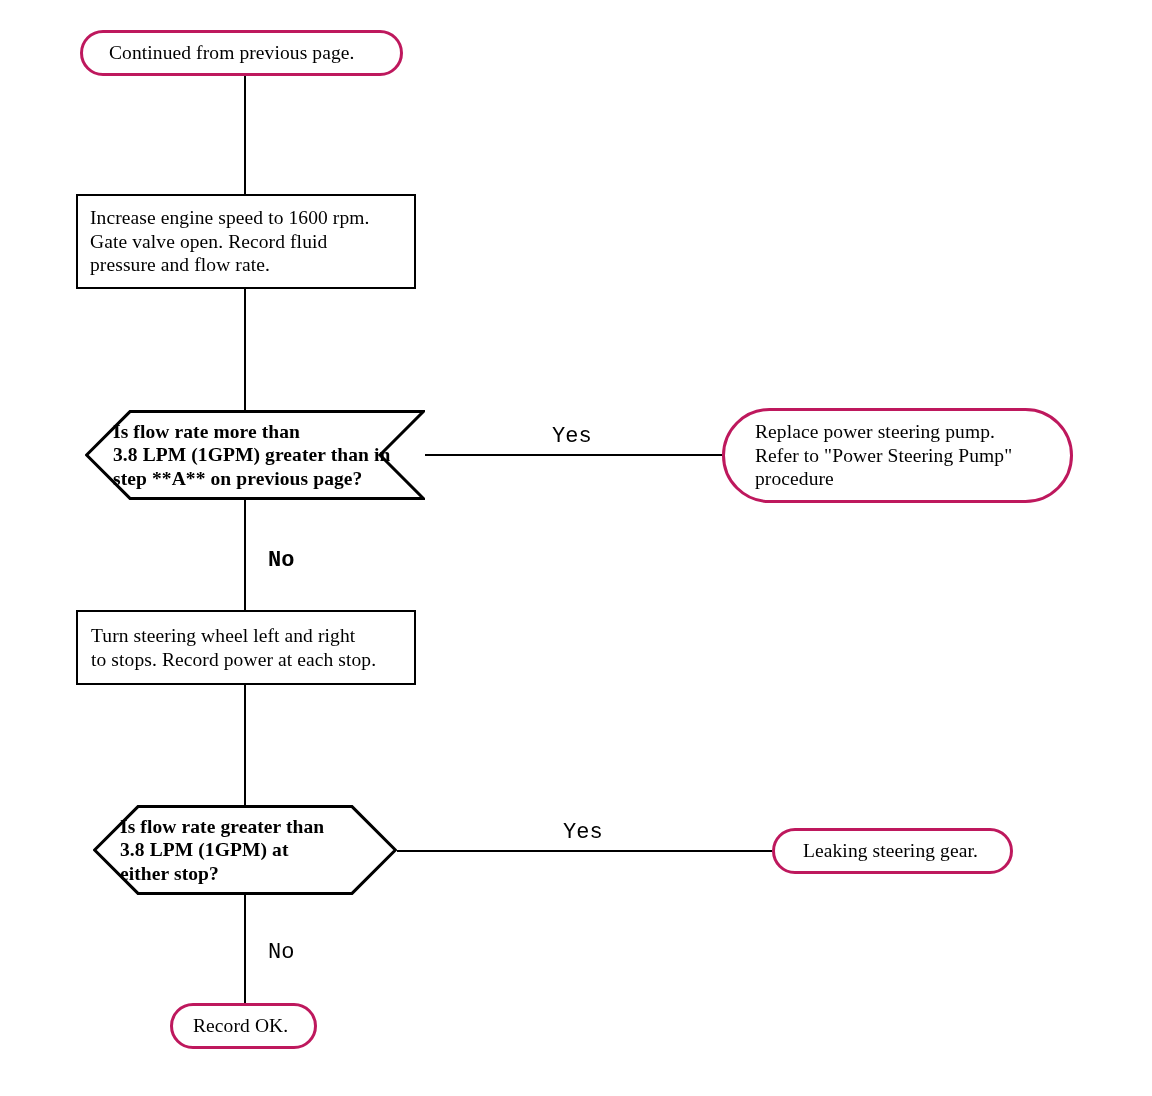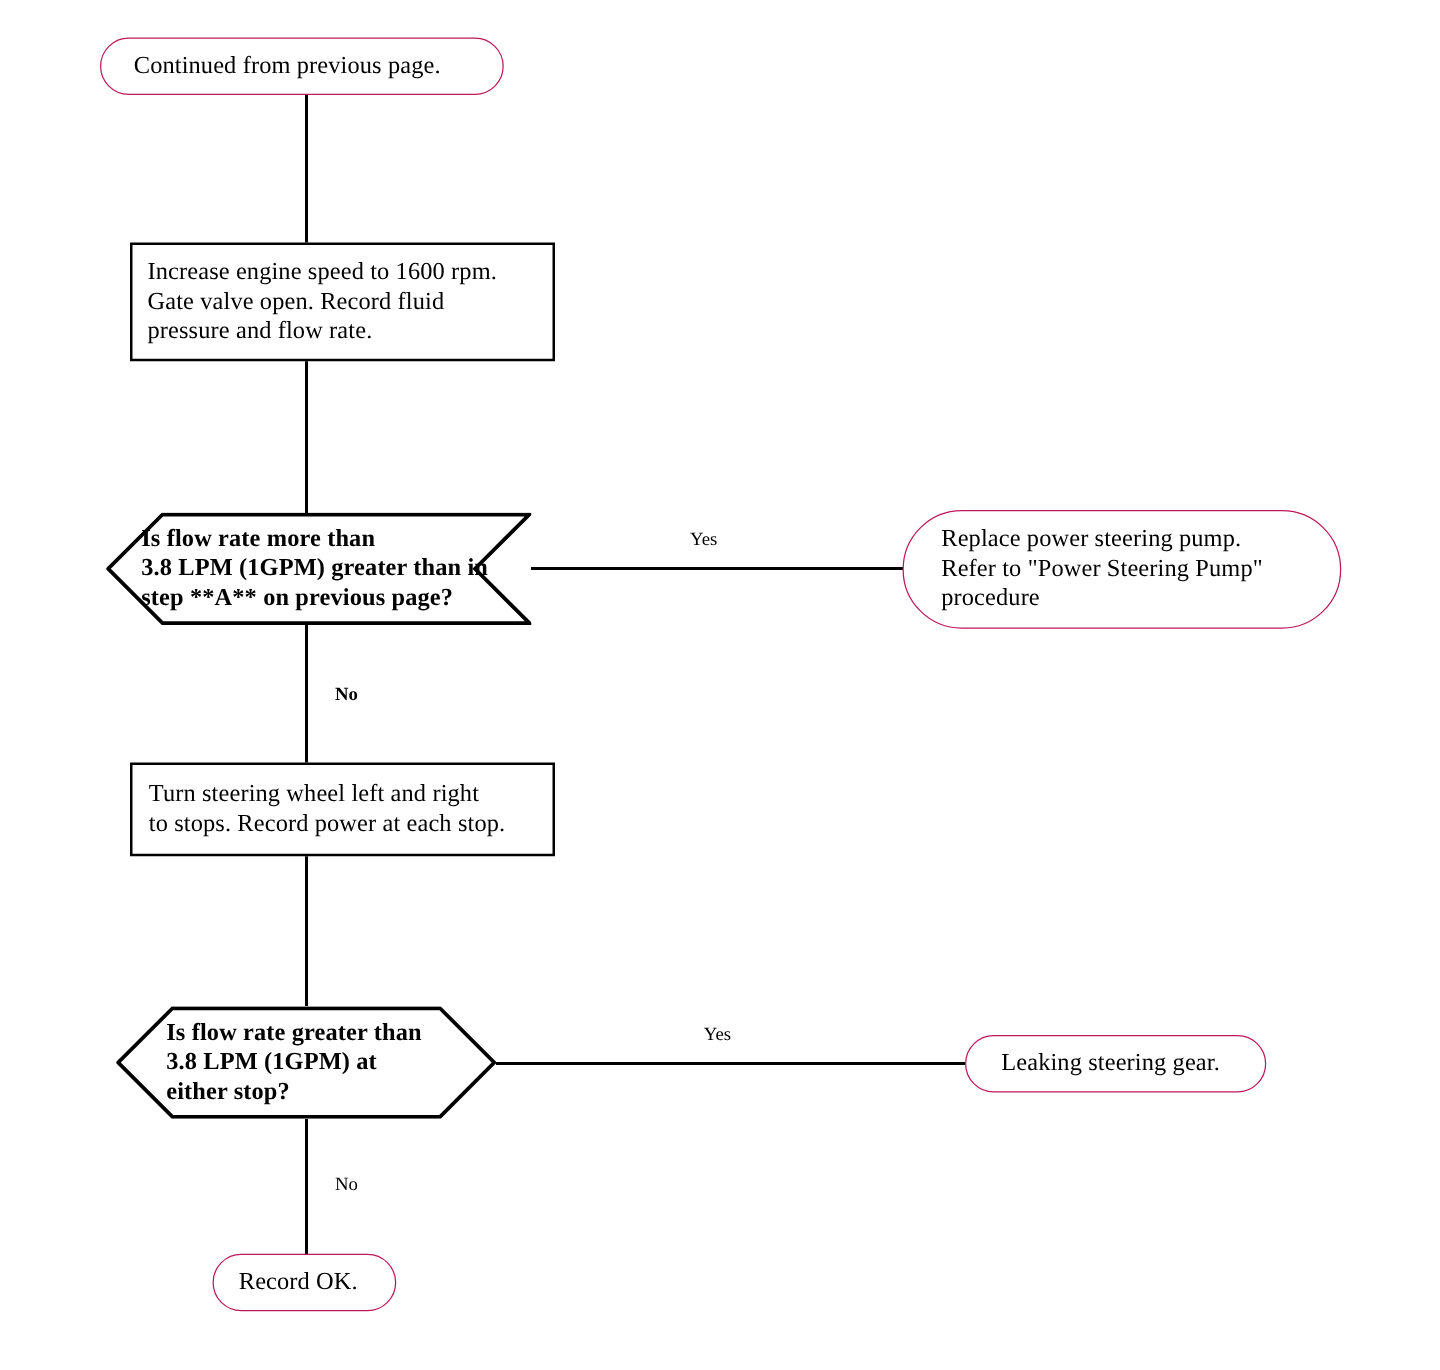--- a/index.html
+++ b/index.html
@@ -39,31 +39,30 @@
   .node .node-text {
     display: block;
     white-space: pre-line;
     line-height: 1.21;
     font-size: 19.5px;
     letter-spacing: 0.1px;
   }
 
   
   .node.terminator {
-    border: 1px solid #be185d;
+    border: 3px solid #be185d;
     border-radius: 999px;
   }
   .node.terminator .node-text {
     padding: 0 0 0 0;
   }
 
   
   .node.process {
     border: 2.5px solid #000000;
-    margin-left: 28px;
   }
 
   
   .node.decision {
     background: transparent;
     border: none;
   }
   .node.decision .hex-outline {
     position: absolute;
     left: 0;
@@ -73,22 +72,22 @@
   }
   .node.decision .node-text {
     position: relative;
     z-index: 2;
     font-weight: bold;
   }
 
   
   .edge-label {
     position: absolute;
-    font-size: 15px;
-    font-family: Liberation Serif, serif;
+    font-size: 22px;
+    font-family: Liberation Mono, monospace;
     color: #000000;
     white-space: nowrap;
   }
 </style>
 </head>
 <body>
 
 <div id="flowchart-canvas">
 
   <svg class="edge-layer" viewBox="0 0 1152 1096">
@@ -137,21 +136,21 @@
 
   <div class="node process" style="left:76px; top:610px; width:340px; height:75px; padding-left:13px;">
     <span class="node-text">Turn steering wheel left and right
 to stops. Record power at each stop.</span>
   </div>
 
   <div class="node decision" style="left:93px; top:805px; width:304px; height:90px;">
     <svg class="hex-outline" viewBox="0 0 304 90" preserveAspectRatio="none">
       <polygon points="45,1.6 259,1.6 302.4,45 259,88.4 45,88.4 1.6,45" fill="#ffffff" stroke="#000000" stroke-width="3" vector-effect="non-scaling-stroke"></polygon>
     </svg>
-    <span class="node-text" style="margin-left:40px;">Is flow rate greater than
+    <span class="node-text" style="margin-left:27px;">Is flow rate greater than
 3.8 LPM (1GPM) at
 either stop?</span>
   </div>
 
   <div class="node terminator" style="left:772px; top:828px; width:241px; height:46px; padding-left:28px;">
     <span class="node-text">Leaking steering gear.</span>
   </div>
 
   <div class="node terminator" style="left:170px; top:1003px; width:147px; height:46px; padding-left:20px;">
     <span class="node-text">Record OK.</span>

